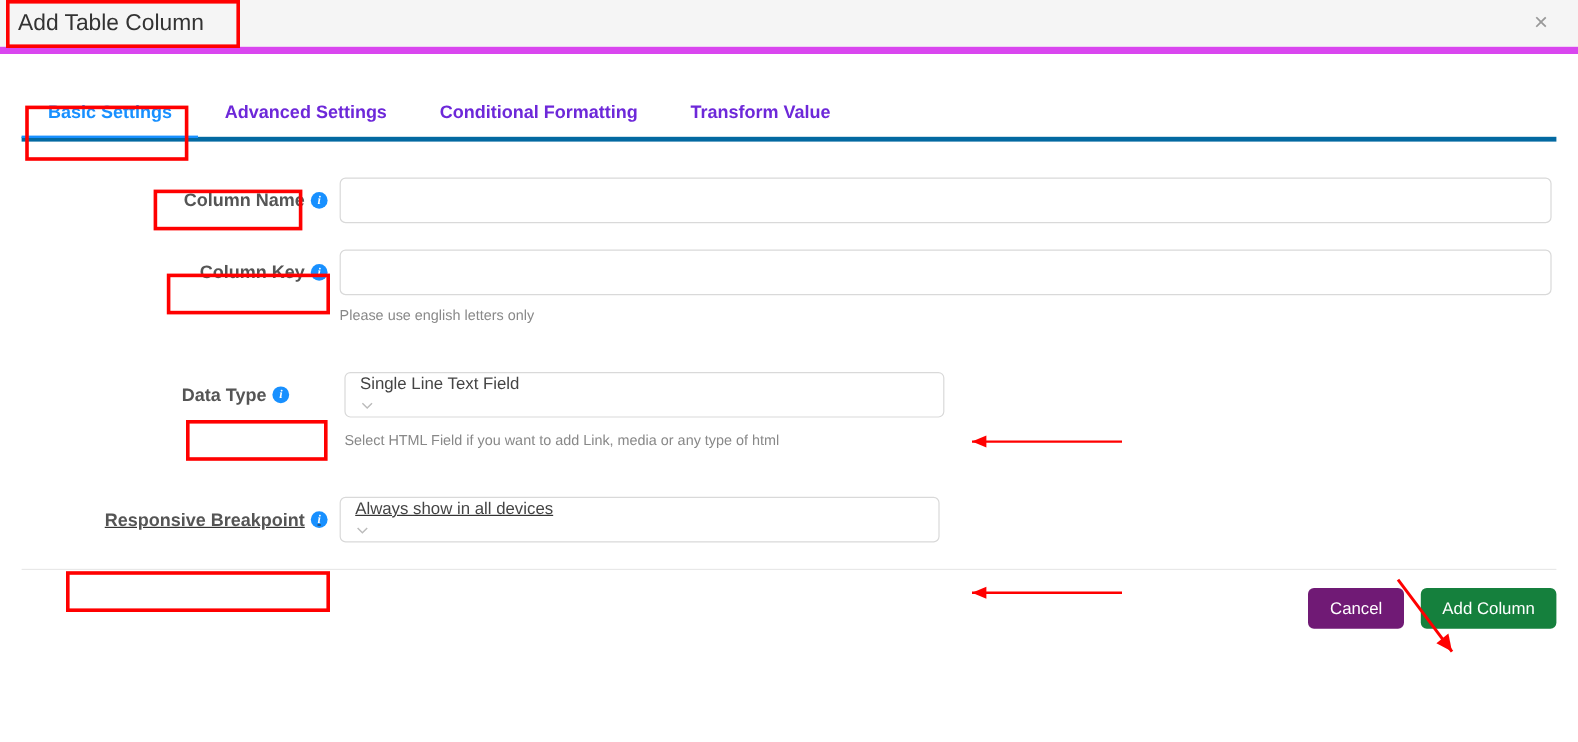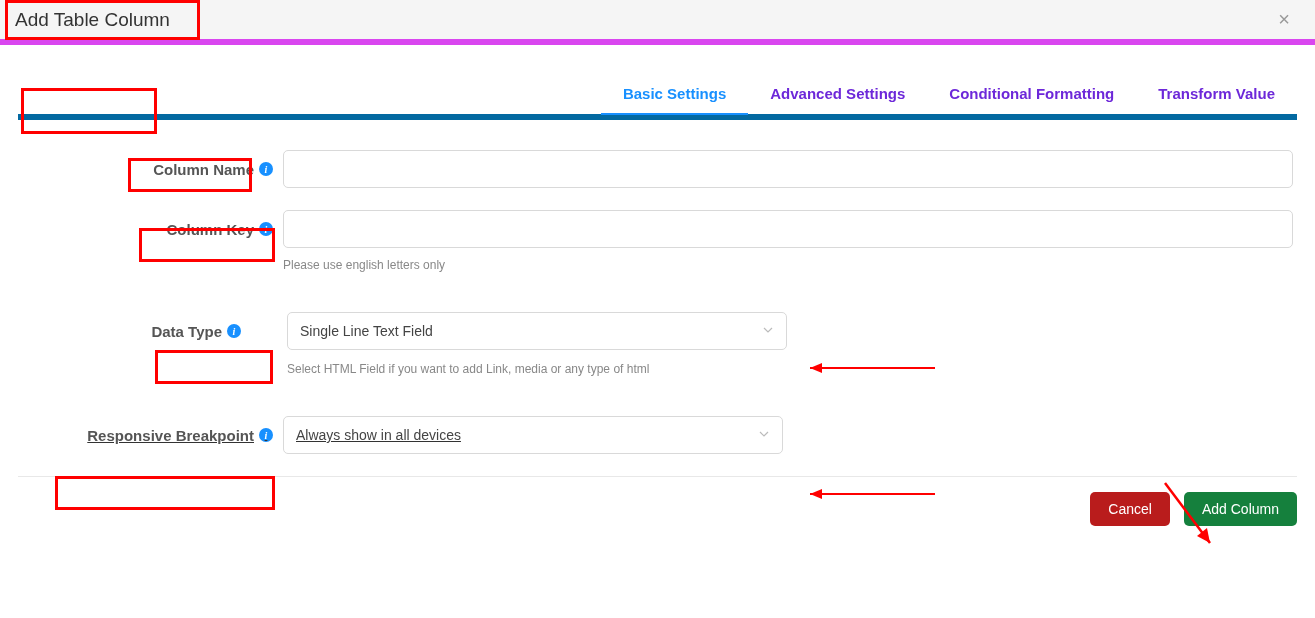--- a/index.html
+++ b/index.html
@@ -33,23 +33,22 @@
       color: #999;
       cursor: pointer;
       font-weight: 300;
       padding-right: 10px;
     }
     .modal-body {
       padding: 30px 18px 0 18px;
     }
     .tabs {
       display: flex;
-      border-bottom: 6px solid #0369a1;
+      border-bottom: 4px solid #0369a1;
       gap: 0;
-      justify-content: flex-end;
     }
     .tab {
       padding: 10px 22px;
       font-size: 15px;
       font-weight: 600;
       color: #6d28d9;
       cursor: pointer;
       border-bottom: 3px solid transparent;
       margin-bottom: -1px;
     }
@@ -114,24 +113,24 @@
       position: relative;
     }
     .select-box {
       width: 100%;
       height: 38px;
       border: 1px solid #d9d9d9;
       border-radius: 5px;
       padding: 0 12px;
       font-size: 14px;
       display: flex;
-      align-items: center;
       justify-content: space-between;
       cursor: pointer;
       color: #444;
+      flex-direction: column;
     }
     .chevron-down {
       color: #bbb;
     }
     .footer-wrap {
       margin: 0 18px;
       border-top: 1px solid #e8e8e8;
       padding: 15px 0;
       display: flex;
       justify-content: flex-end;
@@ -140,21 +139,21 @@
     }
     .btn {
       padding: 9px 18px;
       border: none;
       border-radius: 5px;
       font-size: 14px;
       cursor: pointer;
       color: #fff;
     }
     .btn-cancel {
-      background: #b91c1c;
+      background: #701a75;
     }
     .btn-primary {
       background: #15803d;
     }
     
     .annotation-box {
       position: absolute;
       border: 3px solid #ff0000;
       pointer-events: none;
     }

